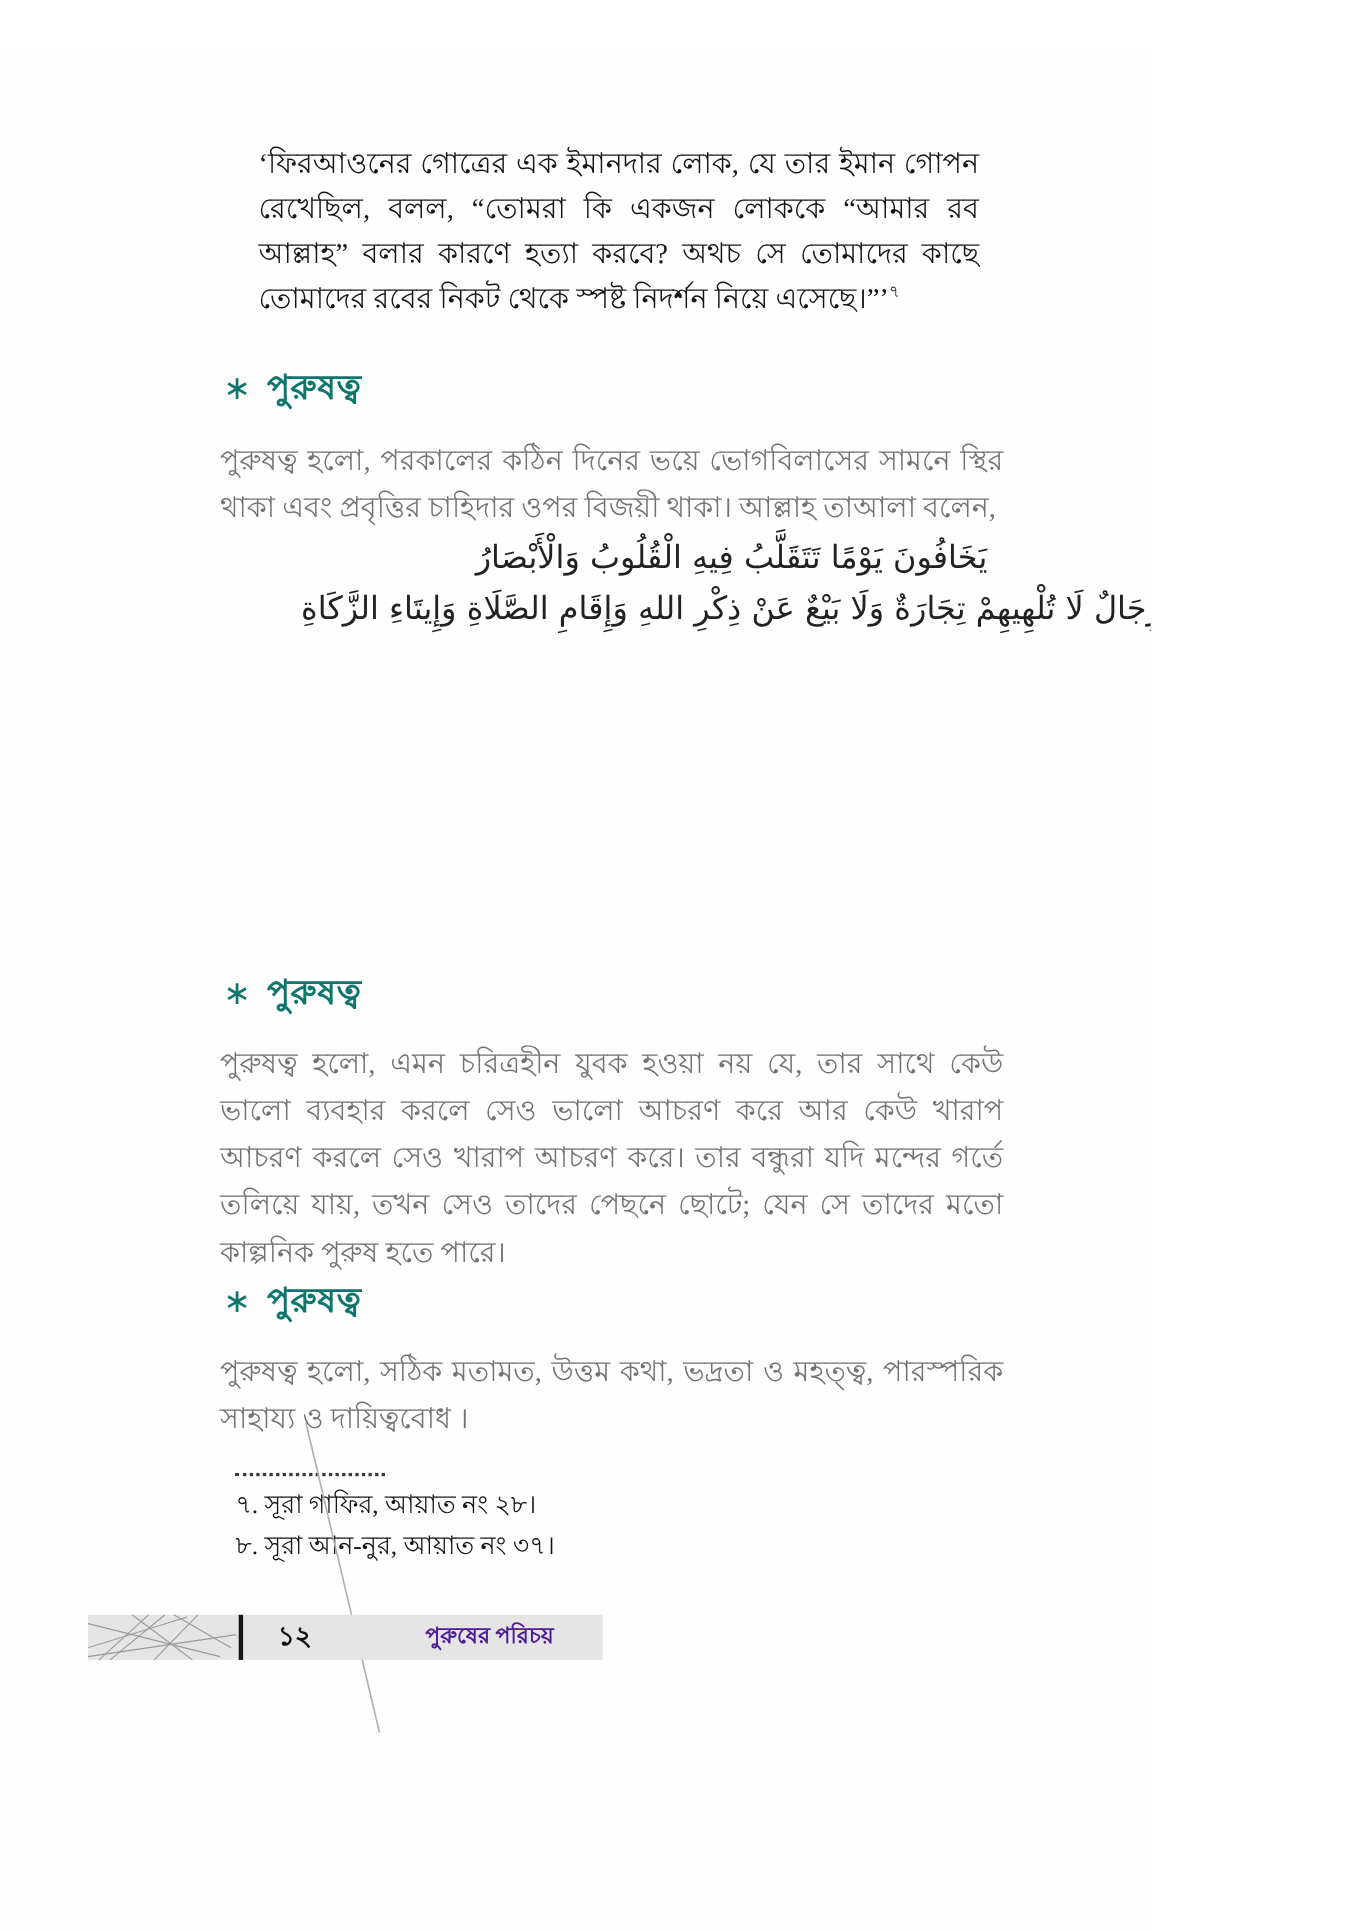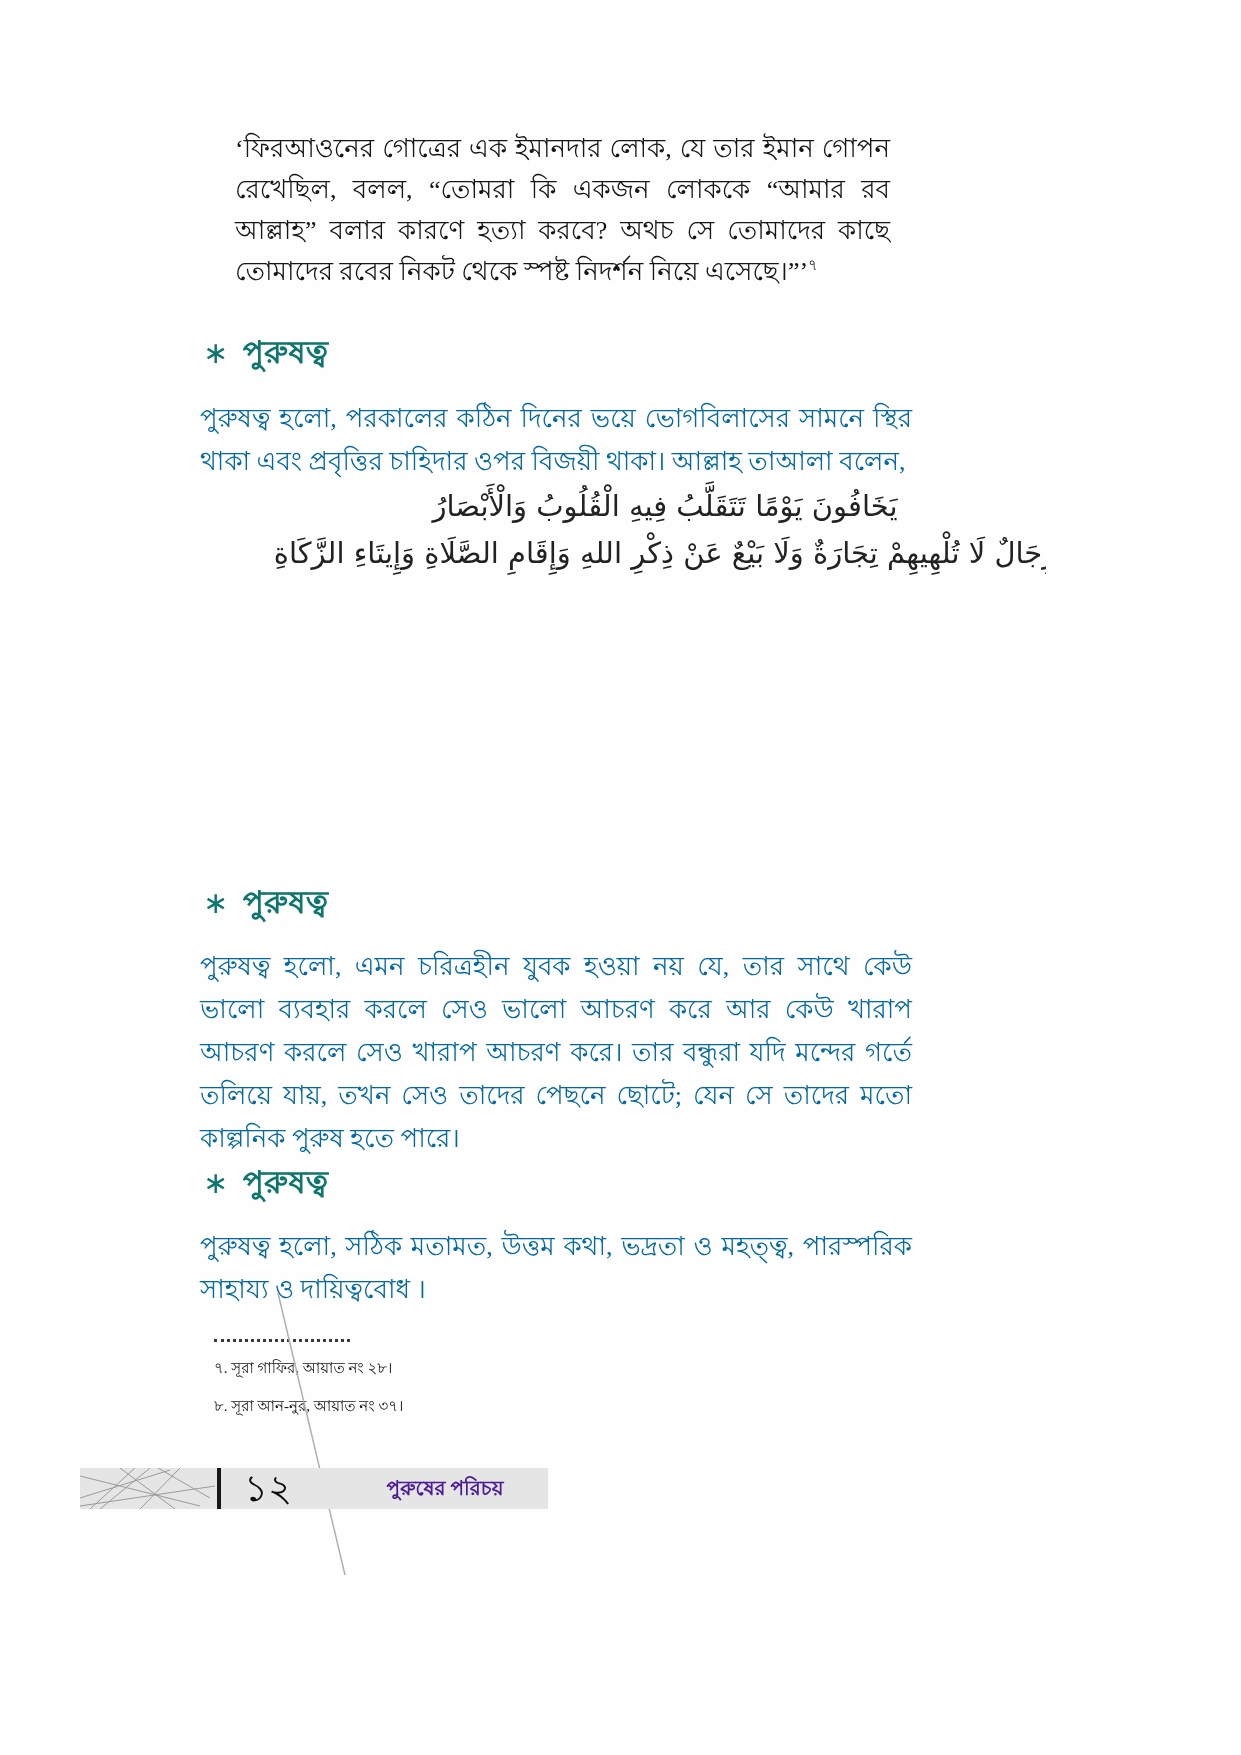--- a/index.html
+++ b/index.html
@@ -44,21 +44,21 @@
     font-size: 30px;
     margin-right: 14px;
   }
   .body-para {
     position: absolute;
     left: 200px;
     width: 712px;
     font-size: 26px;
     line-height: 43px;
     text-align: justify;
-    color: #0369a1;
+    color: #737373;
   }
   .arabic-block {
     position: absolute;
     left: 235px;
     width: 860px;
     text-align: center;
     direction: rtl;
     font-family: "DejaVu Sans", sans-serif;
     font-size: 29px;
     line-height: 47px;
@@ -67,21 +67,21 @@
   .dotted-sep {
     position: absolute;
     left: 214px;
     width: 136px;
     border-top: 3px dotted #3a3a3a;
     height: 0;
   }
   .footnote {
     position: absolute;
     left: 214px;
-    font-size: 15px;
+    font-size: 23px;
     line-height: 30px;
     color: #141414;
   }
   .footer-bar {
     position: absolute;
     left: 80px;
     top: 1423px;
     width: 468px;
     height: 41px;
     background: #e5e5e5;
@@ -100,22 +100,22 @@
     width: 4px;
     height: 41px;
     background: #161616;
   }
   .footer-page-number {
     position: absolute;
     left: 158px;
     top: 0;
     width: 60px;
     height: 41px;
-    font-size: 37px;
-    font-weight: normal;
+    font-size: 24px;
+    font-weight: bold;
     line-height: 41px;
     text-align: center;
     color: #0c0c0c;
   }
   .footer-title {
     position: absolute;
     left: 270px;
     top: 0;
     width: 190px;
     height: 41px;

